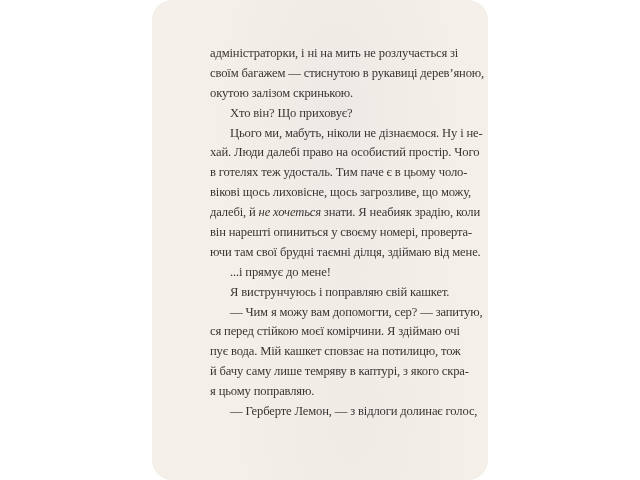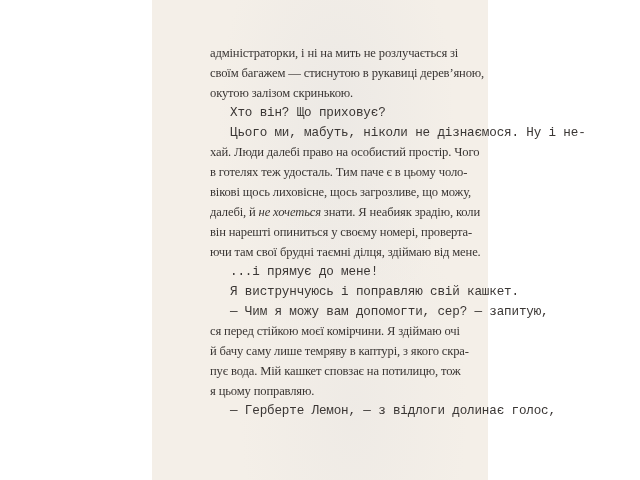--- a/index.html
+++ b/index.html
@@ -12,20 +12,21 @@
   }
   .page {
     position: absolute;
     left: 152px;
     top: 0;
     width: 336px;
     height: 480px;
     background: #f4efe8;
     background-image: radial-gradient(ellipse at 55% 25%, rgba(230,228,226,0.55) 0%, rgba(244,239,232,0) 45%),
                       radial-gradient(ellipse at 60% 85%, rgba(232,229,226,0.45) 0%, rgba(244,239,232,0) 40%);
+    border-radius: 20px;
   }
   .text-block {
     position: absolute;
     left: 58px;
     top: 44px;
     width: 238px;
     font-family: "Liberation Serif", "DejaVu Serif", serif;
     font-size: 12.6px;
     line-height: 19.9px;
     color: #3a3634;
@@ -36,21 +37,20 @@
     white-space: nowrap;
     height: 19.9px;
     text-align: justify;
     text-align-last: justify;
   }
   .line.last {
     text-align-last: left;
   }
   .line.indent {
     padding-left: 20px;
-    font-family: Liberation Mono, monospace;
   }
   .page-number {
     position: absolute;
     left: 0;
     width: 336px;
     top: 480px;
     text-align: center;
     font-family: "Liberation Serif", "DejaVu Serif", serif;
     font-size: 13px;
     color: #3a3634;
@@ -70,20 +70,20 @@
     <span class="line">хай. Люди далебі право на особистий простір. Чого</span>
     <span class="line">в готелях теж удосталь. Тим паче є в цьому чоло-</span>
     <span class="line">вікові щось лиховісне, щось загрозливе, що можу,</span>
     <span class="line"><span>далебі, й </span><em>не хочеться</em><span> знати. Я неабияк зрадію, коли</span></span>
     <span class="line">він нарешті опиниться у своєму номері, проверта-</span>
     <span class="line">ючи там свої брудні таємні ділця, здіймаю від мене.</span>
     <span class="line indent last">...і прямує до мене!</span>
     <span class="line indent last">Я виструнчуюсь і поправляю свій кашкет.</span>
     <span class="line indent">— Чим я можу вам допомогти, сер? — запитую,</span>
     <span class="line">ся перед стійкою моєї комірчини. Я здіймаю очі</span>
+    <span class="line">пує вода. Мій кашкет сповзає на потилицю, тож</span>
     <span class="line">й бачу саму лише темряву в каптурі, з якого скра-</span>
-    <span class="line">пує вода. Мій кашкет сповзає на потилицю, тож</span>
     <span class="line last">я цьому поправляю.</span>
     <span class="line indent">— Герберте Лемон, — з відлоги долинає голос,</span>
 
   </div>
   <div class="page-number">12</div>
 </div>
 
 </body></html>

